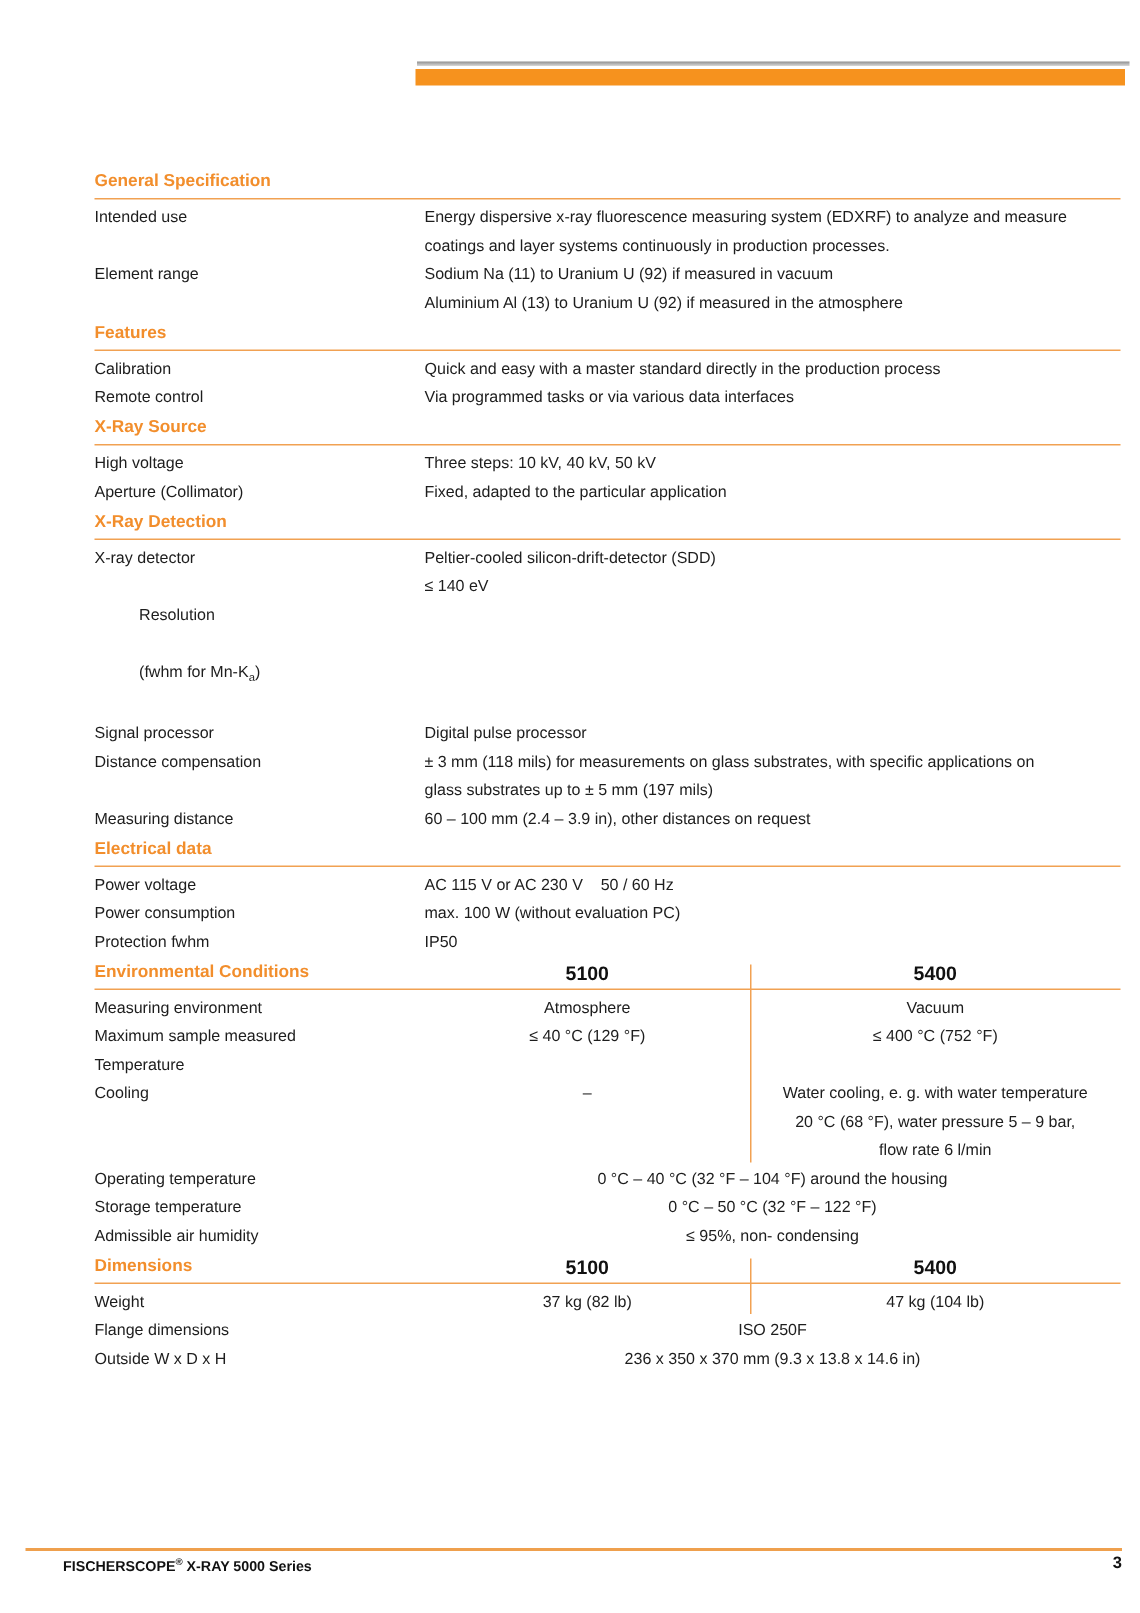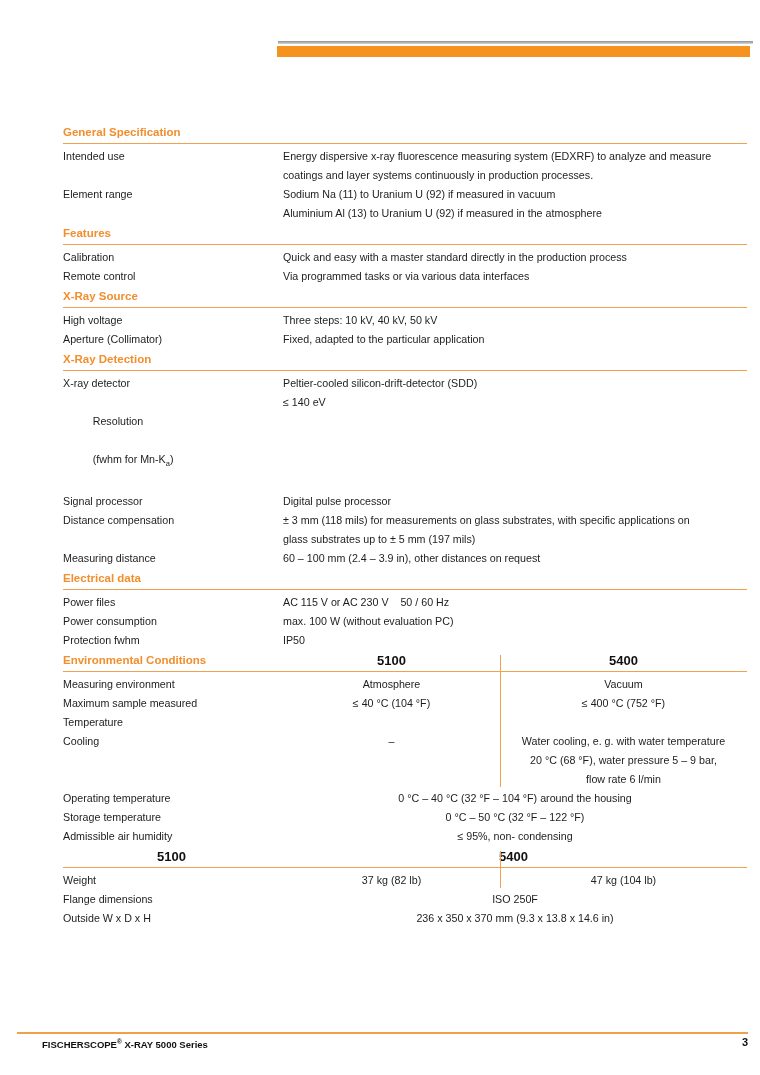--- a/index.html
+++ b/index.html
@@ -12,21 +12,21 @@
     color: #1d1d1d;
     overflow: hidden;
   }
   .top-gray {
     position: absolute; top: 41px; left: 278px; width: 475px; height: 3px;
     background: linear-gradient(to bottom, #8f8f8f, #d8d8d8);
   }
   .top-bar {
     position: absolute; top: 46px; left: 277px; width: 473px; height: 11px;
   }
-  .content { position: absolute; top: 122px; left: 63px; width: 684px; }
+  .content { position: absolute; top: 111px; left: 63px; width: 684px; }
 
   .sec-head {
     margin-top: 3px; padding-bottom: 3px; margin-bottom: 3px;
     border-bottom: 1px solid #f1a152;
   }
   .sec-title {
     font-weight: bold; font-size: 11.5px; line-height: 15px; color: #f28e2c;
   }
   .tc { display: flex; align-items: flex-end; }
   .tc-title { width: 220px; flex: none; }
@@ -132,21 +132,21 @@
         <div class="label">Measuring distance</div>
         <div class="value">60 – 100 mm (2.4 – 3.9 in), other distances on request</div>
       </div>
     </div>
 
     <div>
       <div class="sec-head">
         <div class="sec-title">Electrical data</div>
       </div>
       <div class="row">
-        <div class="label">Power files</div>
+        <div class="label">Power voltage</div>
         <div class="value">AC 115 V or AC 230 V    50 / 60 Hz</div>
       </div>
       <div class="row">
         <div class="label">Power consumption</div>
         <div class="value">max. 100 W (without evaluation PC)</div>
       </div>
       <div class="row">
         <div class="label">Protection fwhm</div>
         <div class="value">IP50</div>
       </div>
@@ -161,21 +161,21 @@
           <div class="colhead c2">5400</div>
         </div>
         <div class="row">
           <div class="label">Measuring environment</div>
           <div class="cell1">Atmosphere</div>
           <div class="cell2">Vacuum</div>
         </div>
         <div class="row">
           <div class="label">Maximum sample measured
 Temperature</div>
-          <div class="cell1">≤ 40 °C (104 °F)</div>
+          <div class="cell1">≤ 40 °C (129 °F)</div>
           <div class="cell2">≤ 400 °C (752 °F)</div>
         </div>
         <div class="row">
           <div class="label">Cooling</div>
           <div class="cell1">–</div>
           <div class="cell2">Water cooling, e. g. with water temperature
 20 °C (68 °F), water pressure 5 – 9 bar,
 flow rate 6 l/min</div>
         </div>
       </div>
@@ -190,20 +190,21 @@
       <div class="row">
         <div class="label">Admissible air humidity</div>
         <div class="value center">≤ 95%, non- condensing</div>
       </div>
     </div>
 
     <div>
       <div class="twocol-wrap">
         <div class="vdiv"></div>
         <div class="sec-head tc">
+          <div class="sec-title tc-title">Dimensions</div>
           <div class="colhead c1">5100</div>
           <div class="colhead c2">5400</div>
         </div>
         <div class="row">
           <div class="label">Weight</div>
           <div class="cell1">37 kg (82 lb)</div>
           <div class="cell2">47 kg (104 lb)</div>
         </div>
       </div>
       <div class="row">

